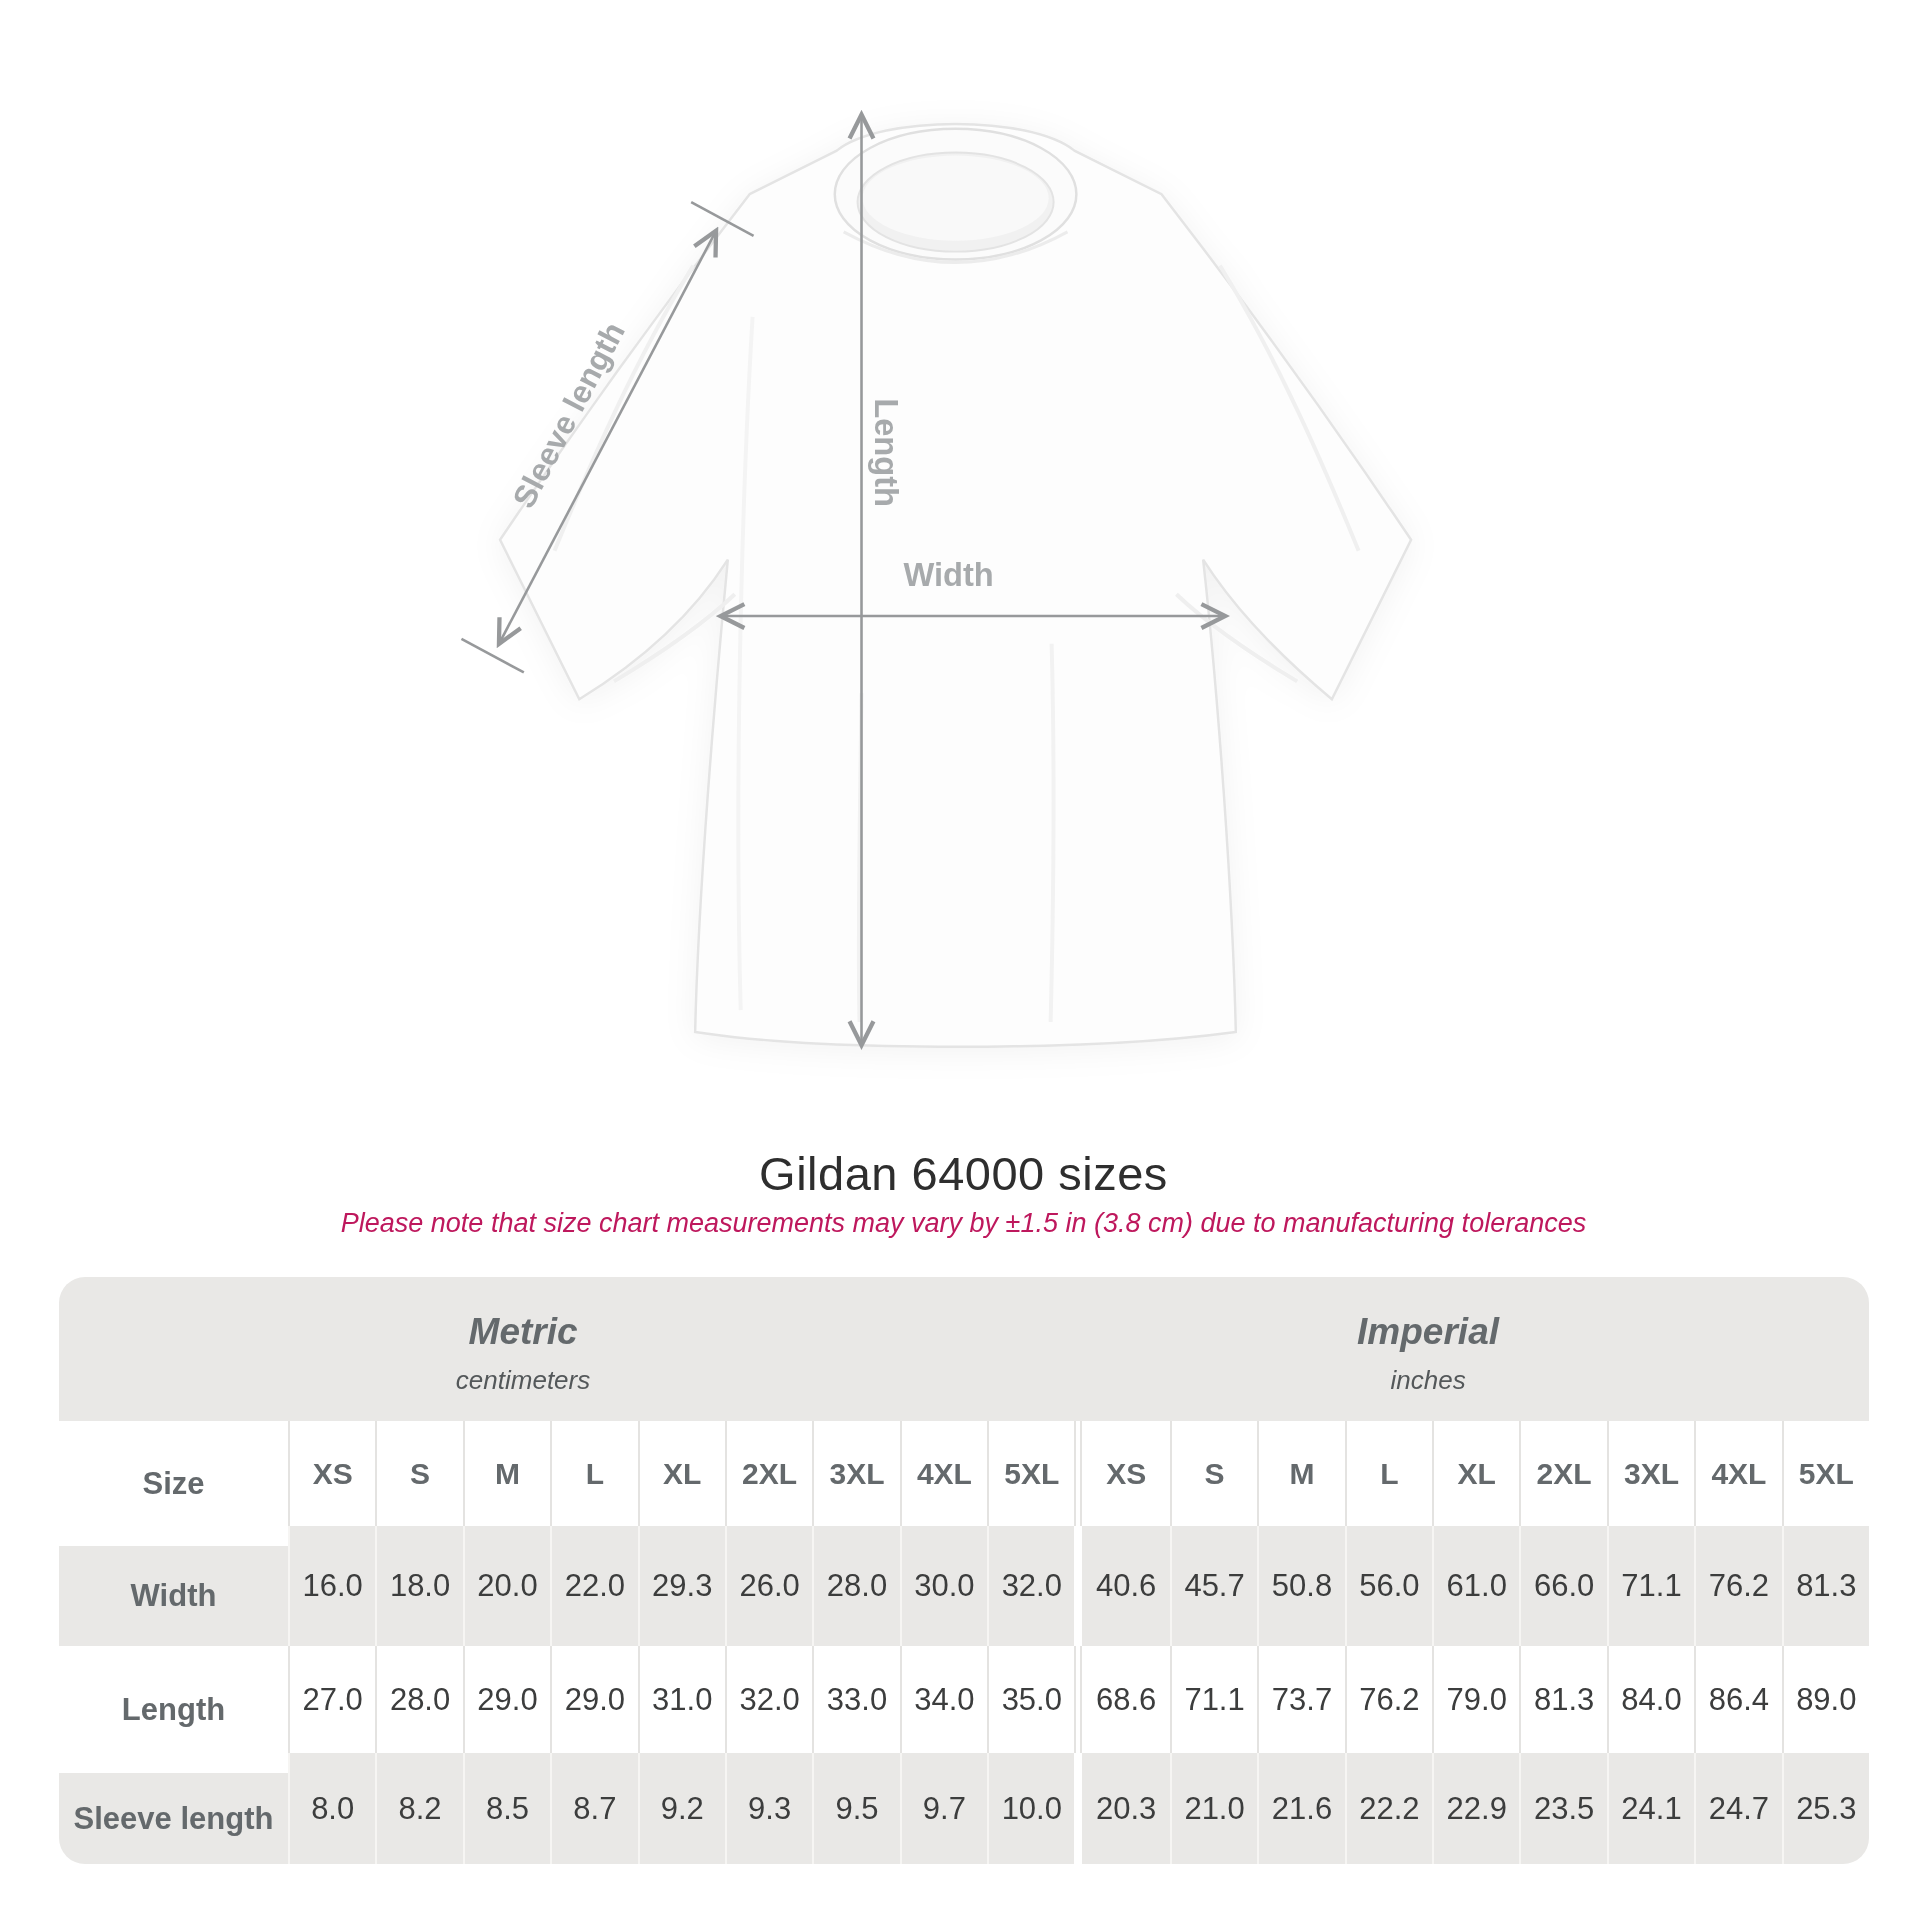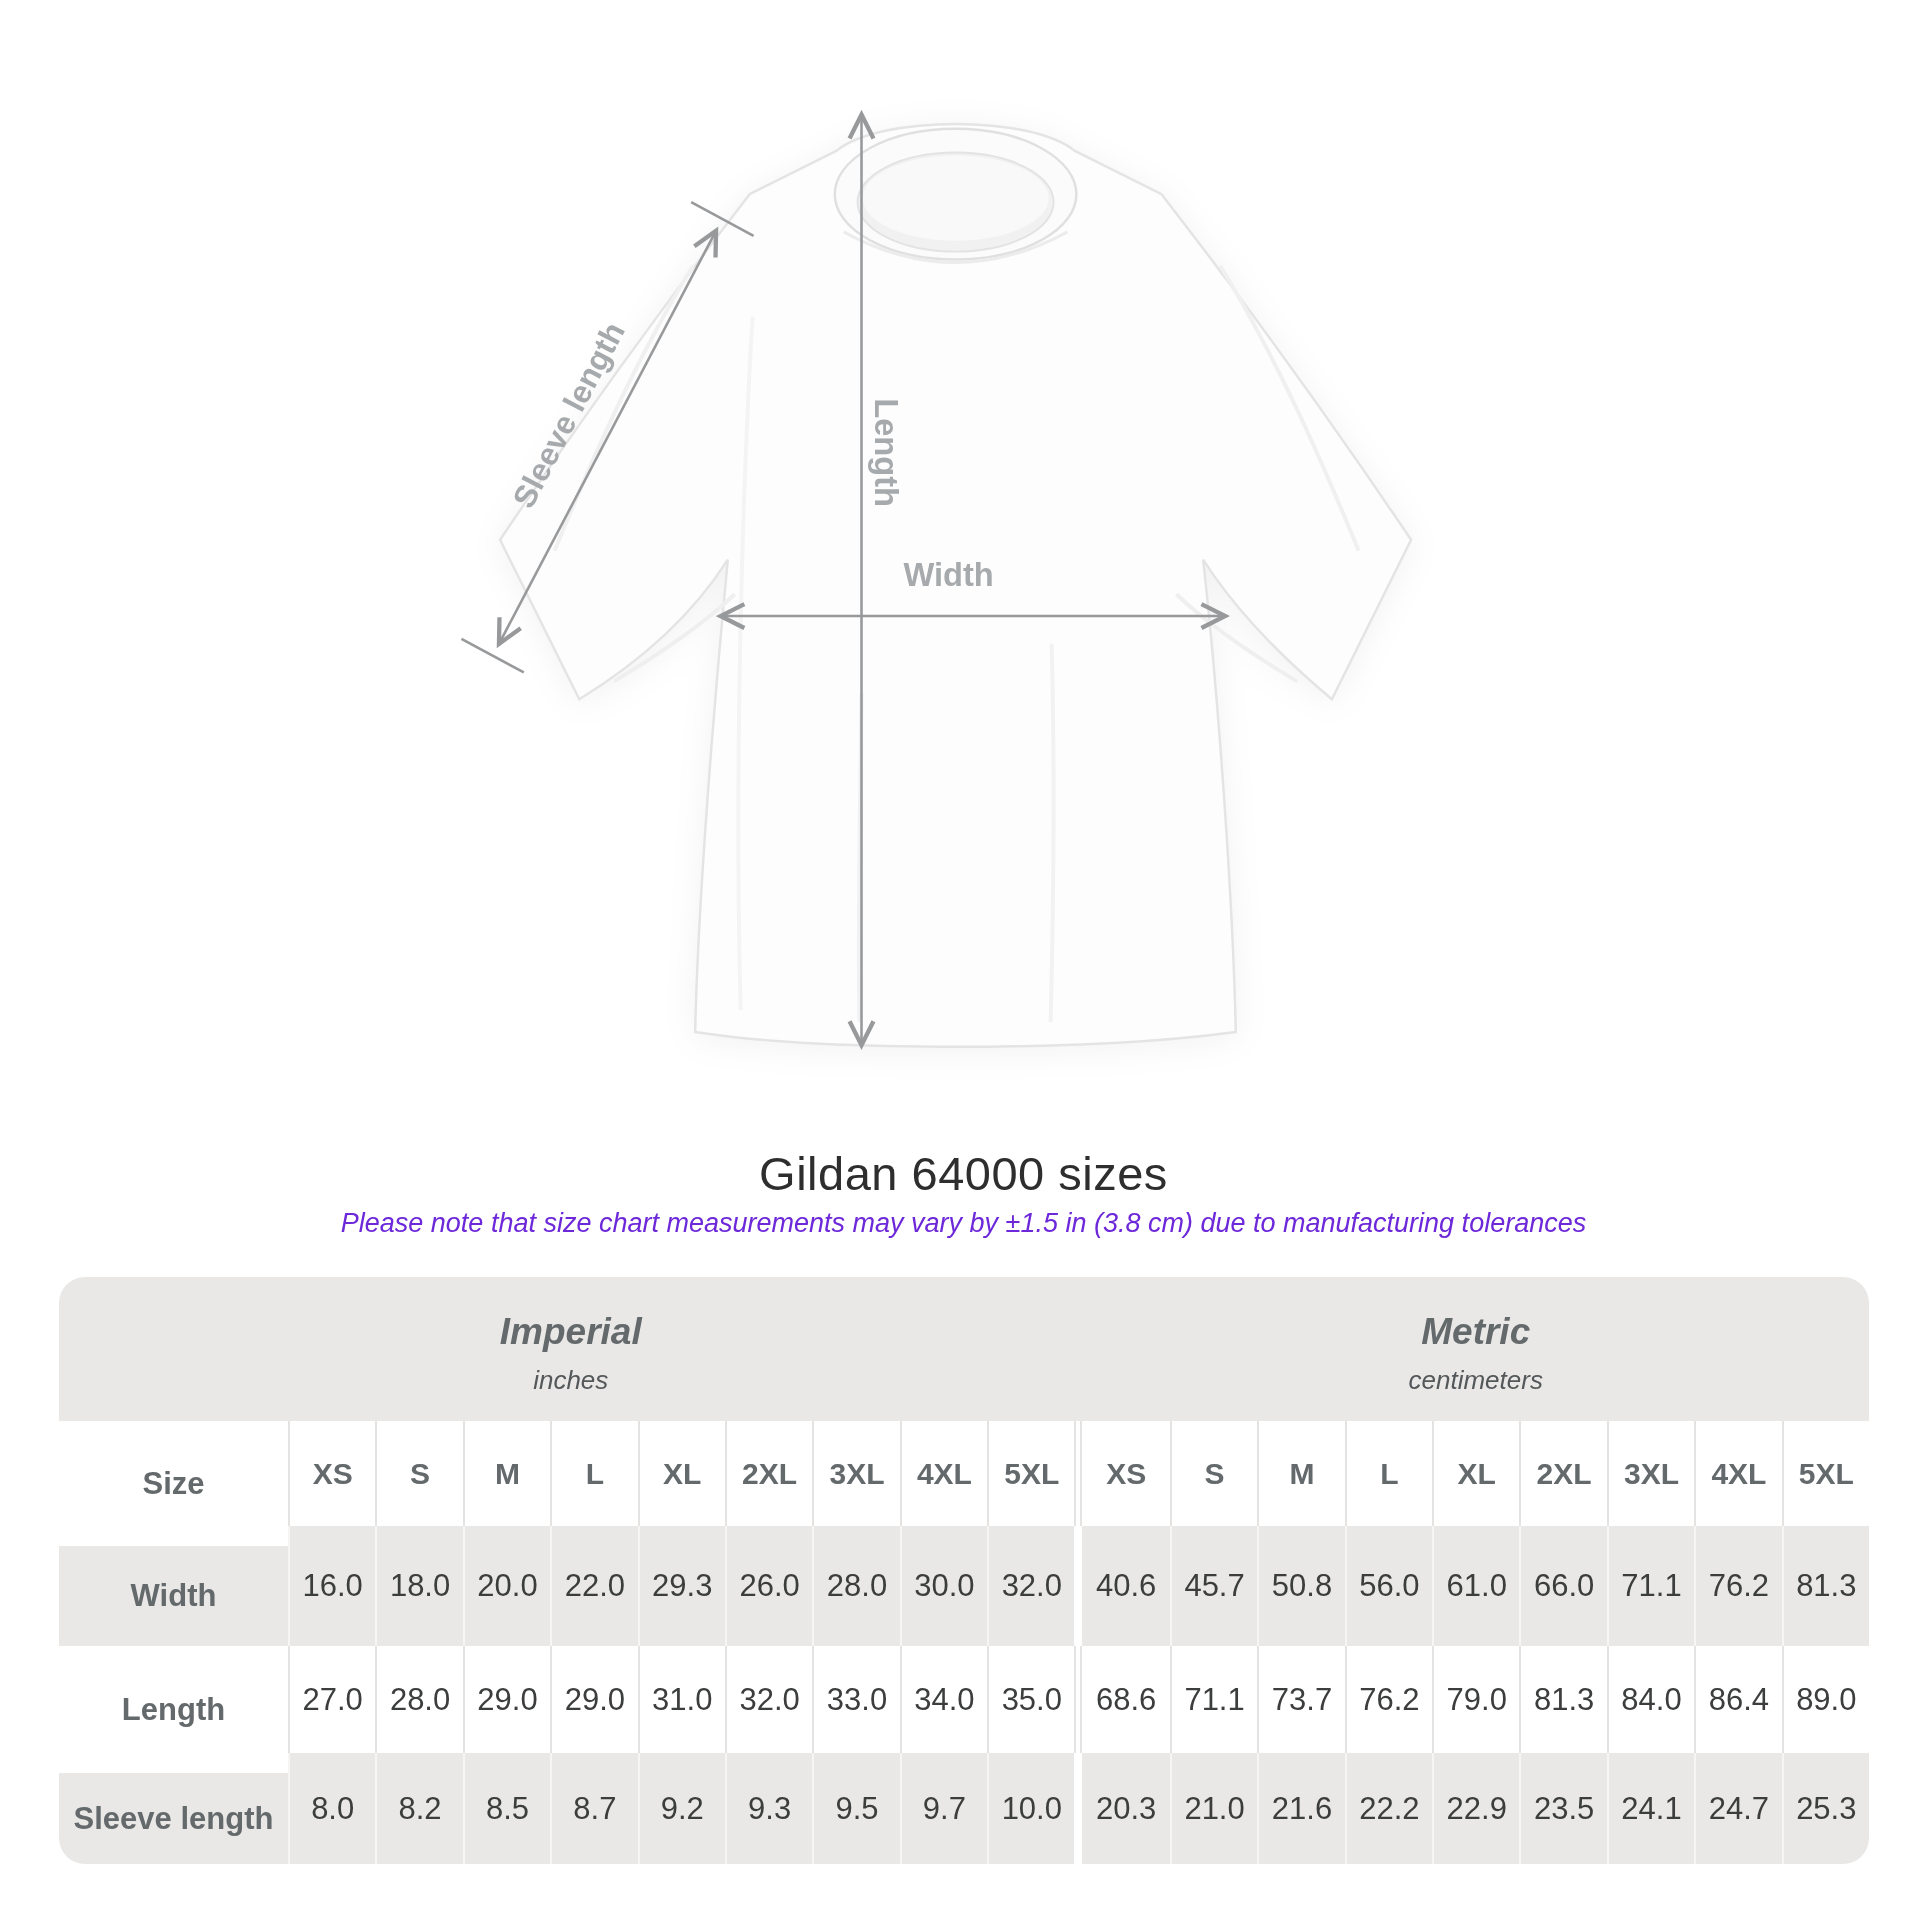--- a/index.html
+++ b/index.html
@@ -2,21 +2,21 @@
 <html><head>
 <meta charset="utf-8">
 <style>
   html,body{margin:0;padding:0;background:#ffffff;}
   .page{position:relative;width:1927px;height:1927px;background:#fff;overflow:hidden;
         font-family:"Liberation Sans",sans-serif;color:#3c3d3d;}
   .diagram{position:absolute;left:0;top:0;width:1927px;height:1139px;}
   .title{position:absolute;left:0;top:1146px;width:1927px;text-align:center;
          font-size:47px;font-weight:normal;color:#2e2e2e;letter-spacing:0.5px;}
   .subtitle{position:absolute;left:0;top:1208px;width:1927px;text-align:center;
-            font-size:27px;font-style:italic;color:#6d28d9;}
+            font-size:27px;font-style:italic;color:#be185d;}
   .size-table{position:absolute;left:59px;top:1277px;width:1810px;height:587px;
               display:grid;border-radius:26px;overflow:hidden;background:#fff;
               grid-template-columns:229px repeat(9,1fr) 8px repeat(9,1fr);
               grid-template-rows:144px 105px 120px 107px 112px;}
   .group-header{background:#e9e8e6;display:flex;flex-direction:column;align-items:center;
                 justify-content:flex-start;padding-top:34px;box-sizing:border-box;}
   .group-header .g-title{font-size:37px;font-weight:bold;font-style:italic;color:#64696c;}
   .group-header .g-unit{font-size:26px;font-style:italic;color:#54585a;margin-top:12px;}
   .gh-imperial{grid-column:span 11;}
   .gh-metric{grid-column:span 9;}
@@ -85,27 +85,27 @@
     <text transform="translate(884,402) rotate(90)" font-size="33" font-weight="bold" fill="#a7aaac">Length</text>
 
     <line x1="730" y1="622" x2="1235" y2="622" stroke="#97999b" stroke-width="2.6" marker-start="url(#arrhead)" marker-end="url(#arrhead)"></line>
     <text x="958" y="592" text-anchor="middle" font-size="33" font-weight="bold" fill="#a7aaac">Width</text>
   </svg>
 
   <div class="title">Gildan 64000 sizes</div>
   <div class="subtitle">Please note that size chart measurements may vary by ±1.5 in (3.8 cm) due to manufacturing tolerances</div>
 
   <div class="size-table" id="size-table">
+    <div class="group-header gh-metric">
+      <div class="g-title">Metric</div>
+      <div class="g-unit">centimeters</div>
+    </div>
     <div class="group-header gh-imperial">
       <div class="g-title">Imperial</div>
       <div class="g-unit">inches</div>
-    </div>
-    <div class="group-header gh-metric">
-      <div class="g-title">Metric</div>
-      <div class="g-unit">centimeters</div>
     </div>
 
   <div class="cell lbl r-white">Size</div>
       <div class="cell sizehead sep r-white">XS</div>
       <div class="cell sizehead sep r-white">S</div>
       <div class="cell sizehead sep r-white">M</div>
       <div class="cell sizehead sep r-white">L</div>
       <div class="cell sizehead sep r-white">XL</div>
       <div class="cell sizehead sep r-white">2XL</div>
       <div class="cell sizehead sep r-white">3XL</div>

